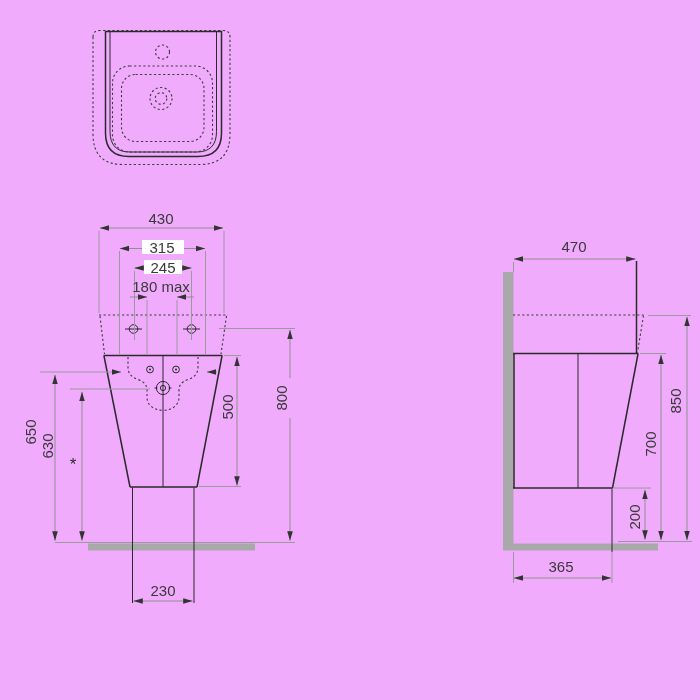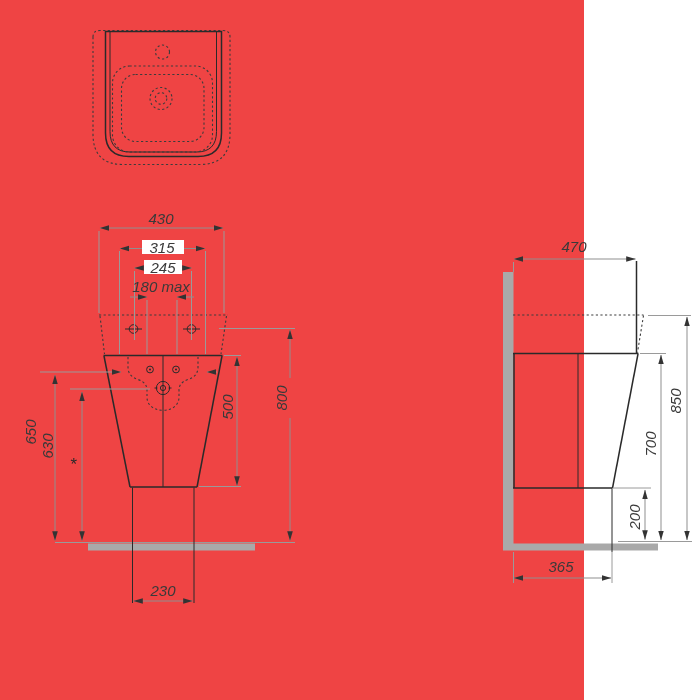--- a/index.html
+++ b/index.html
@@ -1,16 +1,16 @@
 <!DOCTYPE html>
 <html><head>
 <meta charset="utf-8">
 <style>
   html,body{margin:0;padding:0;background:#ffffff;}
-  .stage{width:584px;height:700px;position:relative;background:#ef4444;font-style:italic;}
+  .stage{width:700px;height:700px;position:relative;background:#f0abfc;}
   svg{display:block;}
   .obj{stroke:#2a2a2a;fill:none;stroke-width:1.5;}
   .thin{stroke:#2a2a2a;fill:none;stroke-width:1;}
   .hid{stroke:#3c3c3c;fill:none;stroke-width:1.1;stroke-dasharray:2.2 2.4;}
   .dim{stroke:#8f8f8f;fill:none;stroke-width:1;}
   .ext{stroke:#9a9a9a;fill:none;stroke-width:1;}
   .lbl{font-family:"Liberation Sans",sans-serif;font-size:15px;fill:#3a3a3a;}
   .star{font-family:"Liberation Sans",sans-serif;font-size:17px;fill:#2a2a2a;}
   .wb{fill:#a9a9a9;stroke:none;}
   .whiteout{fill:#ffffff;stroke:none;}

